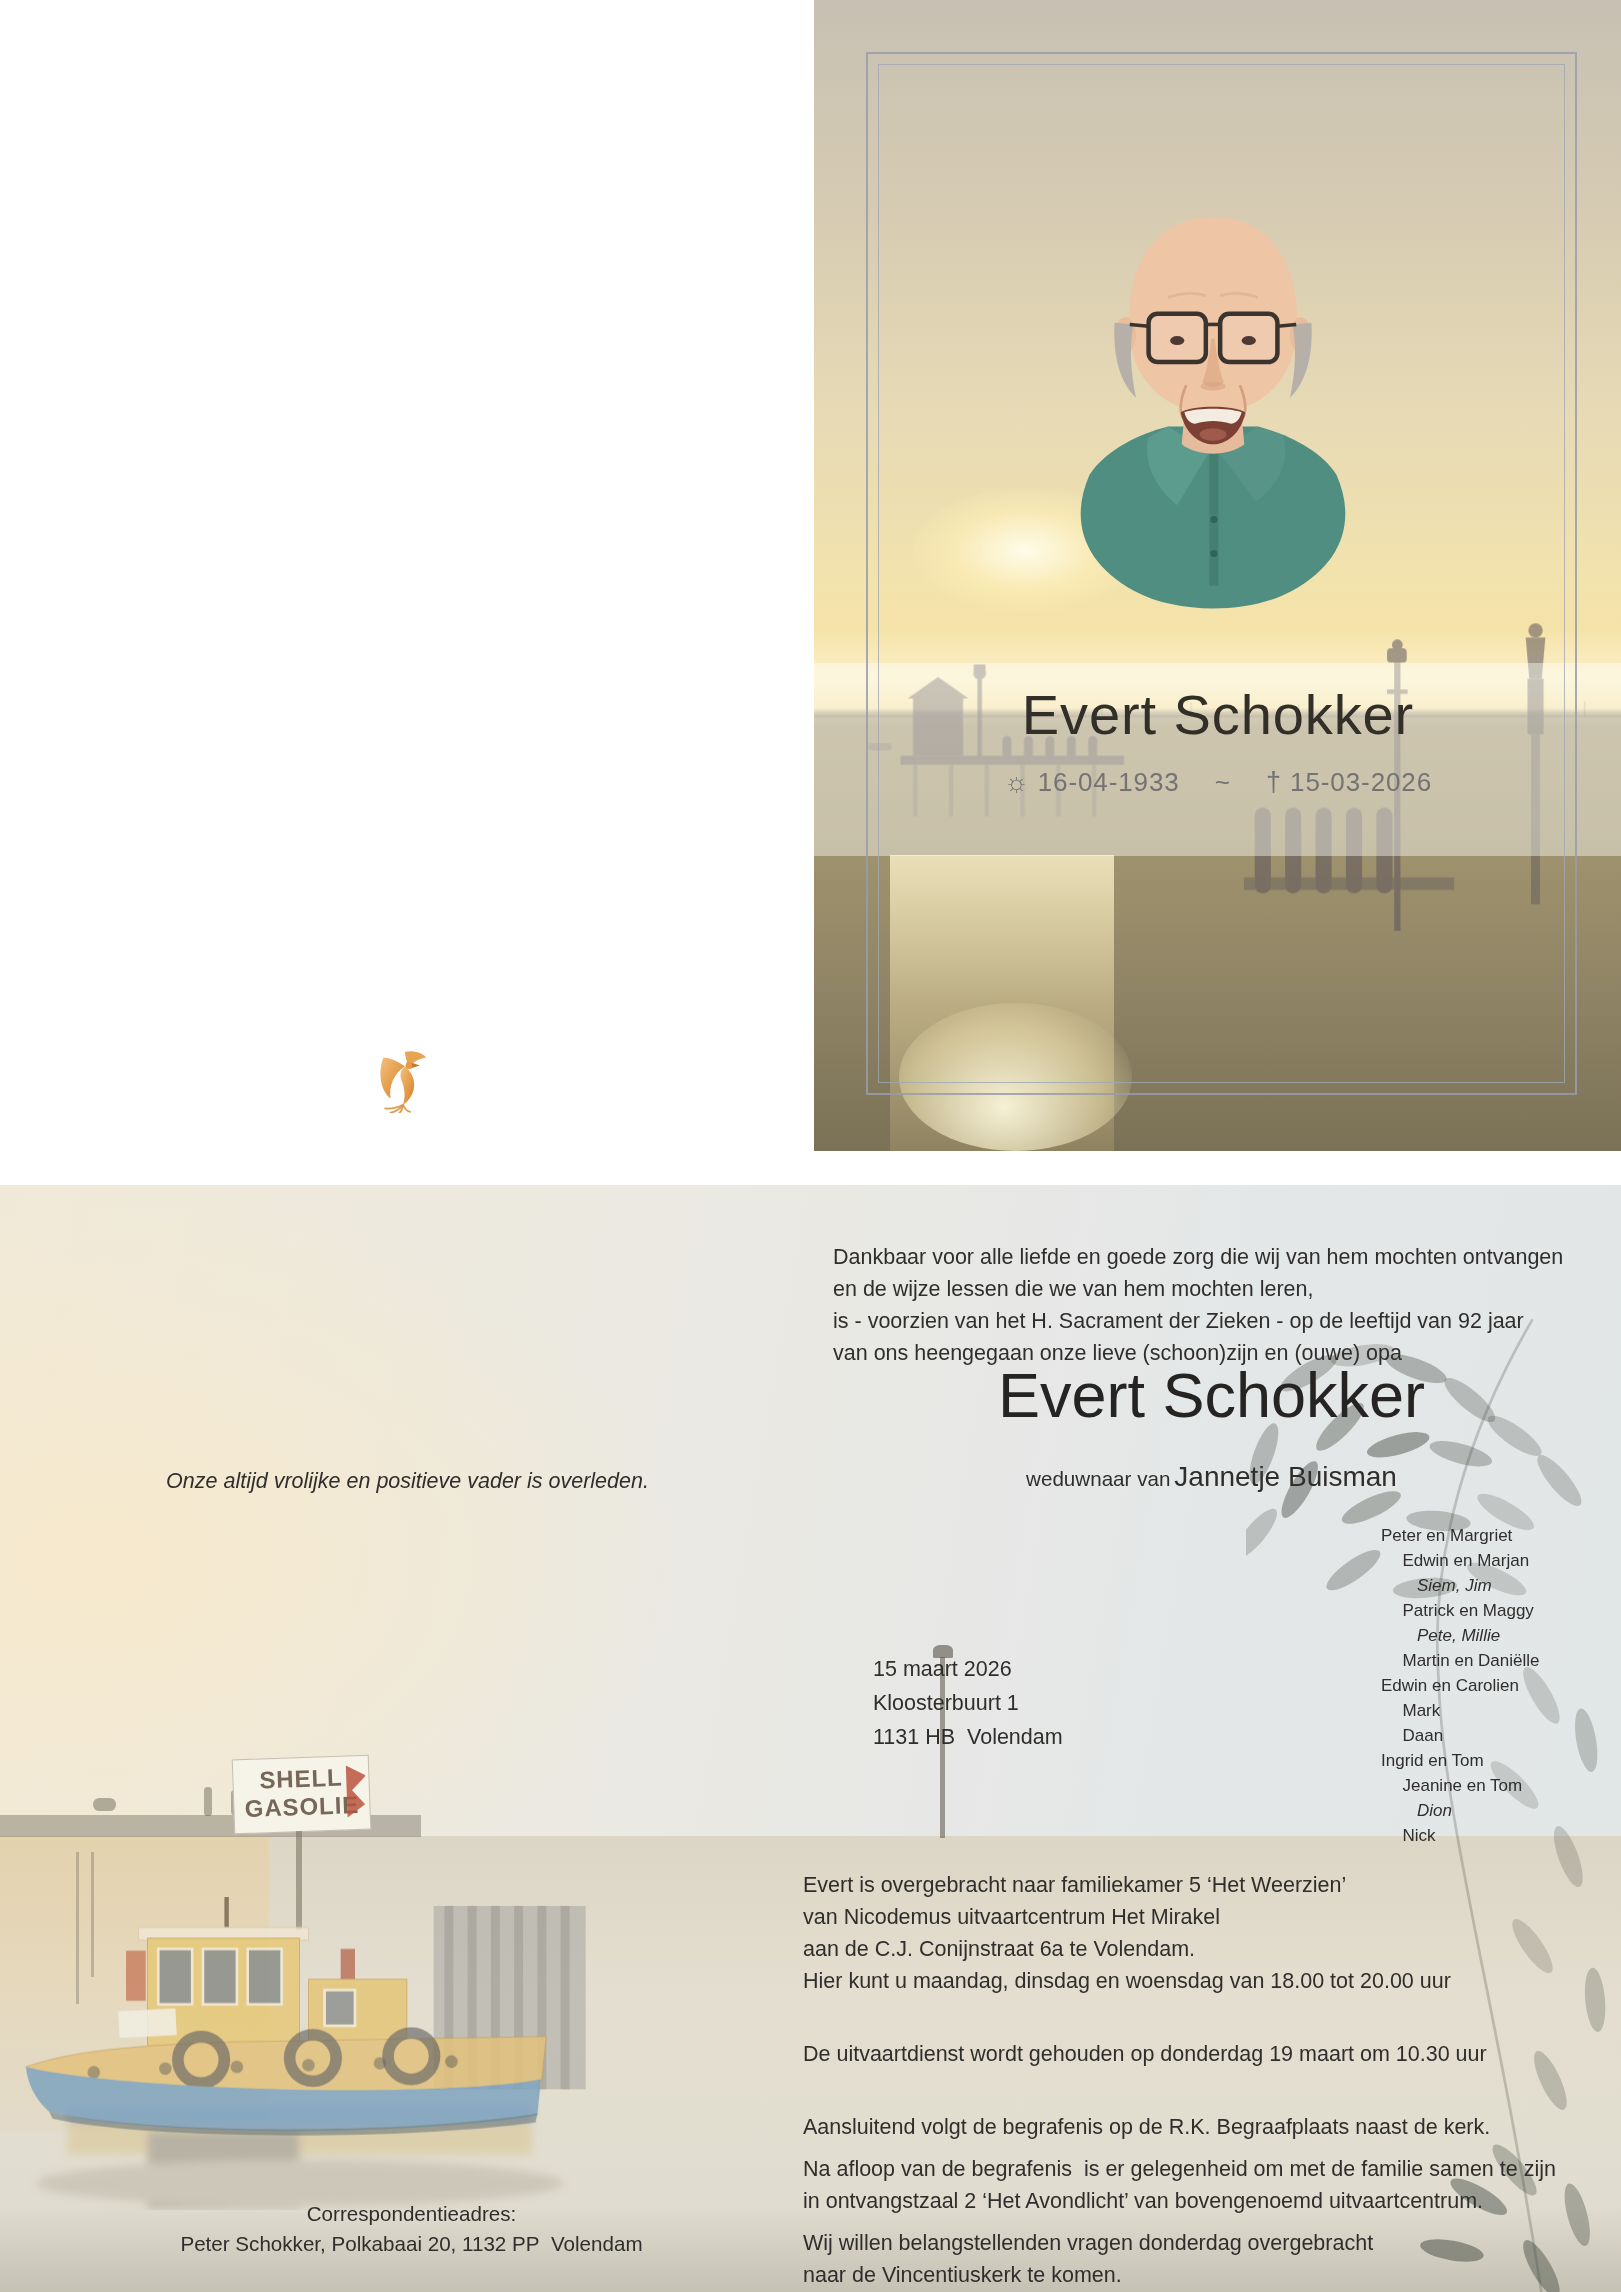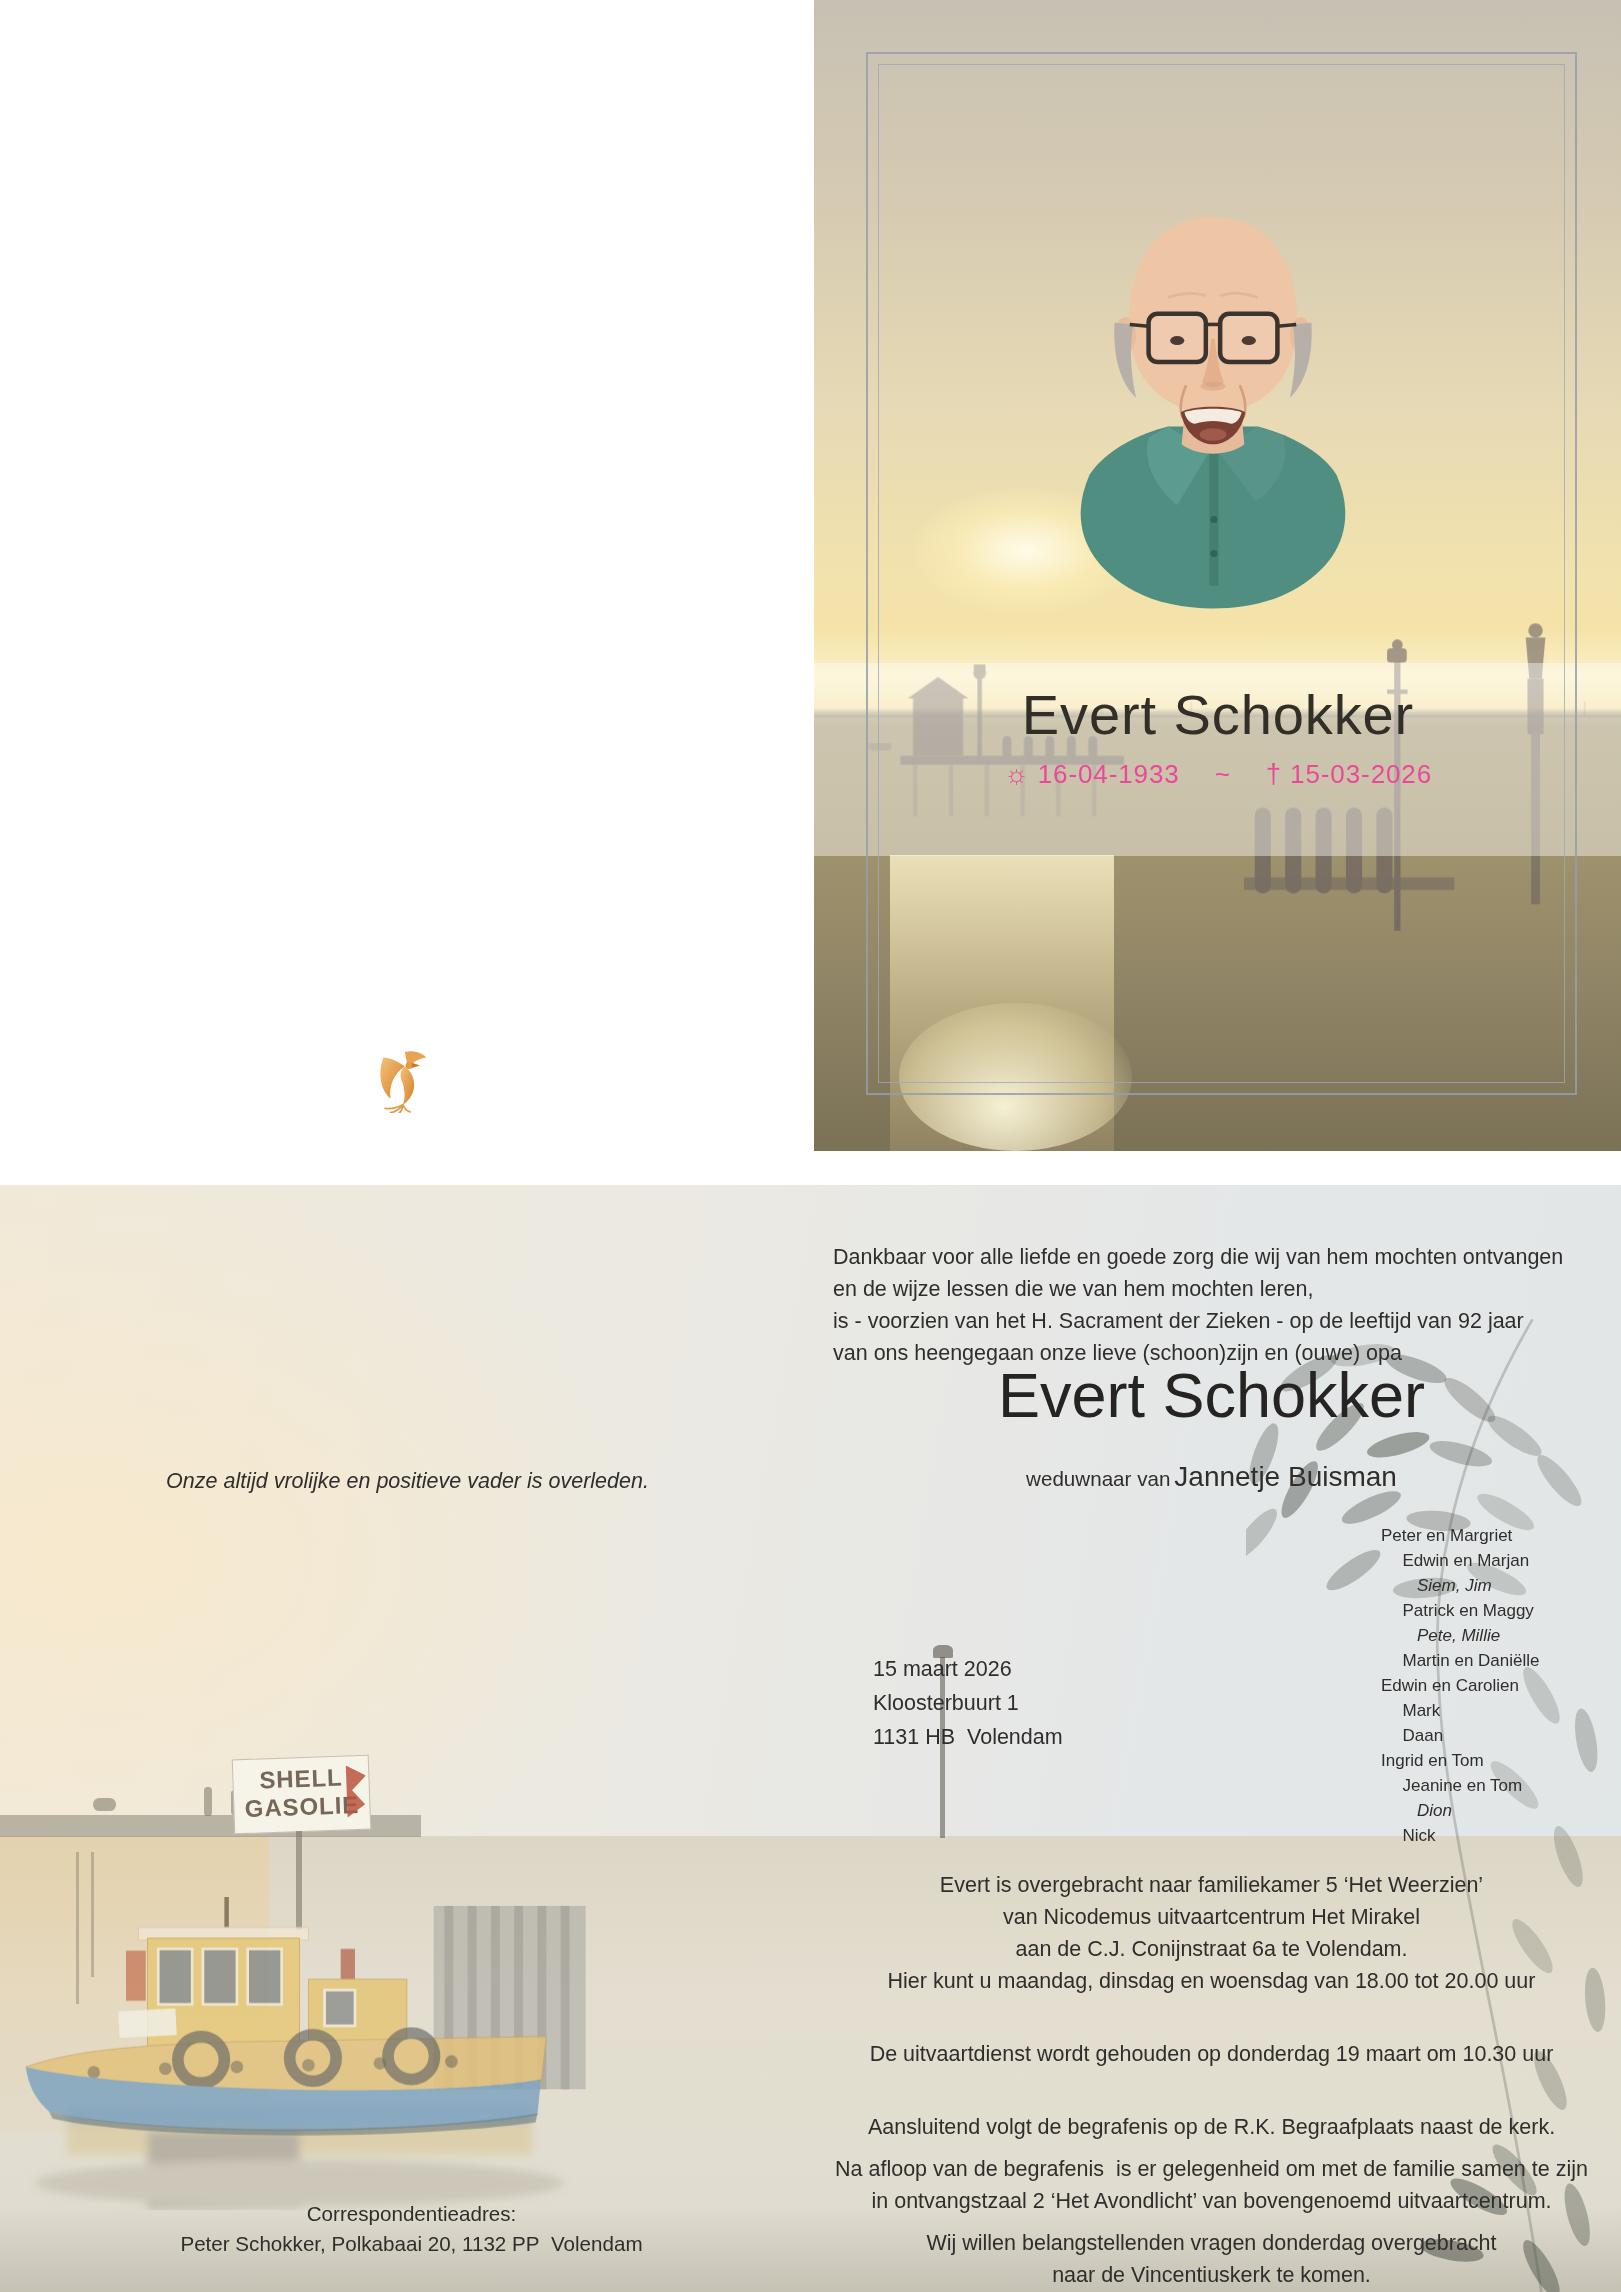--- a/index.html
+++ b/index.html
@@ -38,21 +38,21 @@
     background:linear-gradient(to bottom, rgba(255,255,250,0), rgba(255,255,248,0.45), rgba(255,255,248,0));}
   #cover-silhouettes{left:0;top:609px;width:808px;height:322px;}
   #portrait{left:229px;top:190px;width:340px;height:421px;}
   .frame-outer{left:52px;top:52px;right:45px;bottom:56px;border:2.7px solid rgba(150,158,170,0.85);}
   .frame-inner{left:64px;top:64px;right:57px;bottom:68px;border:1.8px solid rgba(160,167,178,0.8);}
   .name-band{
     left:0;top:663px;width:808px;height:193px;
     background:rgba(255,255,250,0.42);text-align:center;box-sizing:border-box;padding-top:23px;
   }
   .cover-name{font-size:56px;line-height:57px;color:#322e28;letter-spacing:0.9px;}
-  .cover-dates{margin-top:16px;font-size:26px;color:#ec4899;letter-spacing:0.9px;}
+  .cover-dates{margin-top:24px;font-size:26px;color:#737373;letter-spacing:0.9px;}
   .cover-dates .sym{font-size:27px;}
   .cover-dates .sep{display:inline-block;margin:0 27px;}
 
   
   #inside-panel{left:0;top:1185px;width:1622px;height:1108px;overflow:hidden;
     background:linear-gradient(100deg, #f1e9d8 0%, #ebe9e2 38%, #e4e7e8 70%, #e1e6e7 100%);}
   .ip-warm{left:0;top:0;width:681px;height:681px;
     background:radial-gradient(ellipse at 15% 55%, rgba(248,233,203,0.85) 0%, rgba(248,233,203,0) 70%);}
   .ip-water{left:0;top:651px;width:1622px;height:457px;
     background:linear-gradient(to bottom, #dcd6c6 0%, #e3decf 35%, #e1ddd0 70%, #dddacd 100%);}
@@ -83,21 +83,21 @@
   .big-name{left:833px;top:176px;width:757px;text-align:center;font-size:63px;line-height:68px;color:#262422;}
   .widow-line{left:833px;top:276px;width:757px;text-align:center;}
   .widow-prefix{font-size:20.6px;}
   .widow-name{font-size:28px;}
   .quote{left:139px;top:177px;width:537px;text-align:center;font-style:italic;font-size:21.5px;line-height:29px;}
   .quote-footer{left:94px;top:284px;width:627px;text-align:center;font-style:italic;font-size:21.5px;}
   .date-place{left:873px;top:467px;font-size:21.5px;line-height:34px;}
   .family{left:1381px;top:338px;font-size:17px;line-height:25px;}
   .family .ind1{padding-left:21.5px;}
   .family .ind2{padding-left:36px;font-style:italic;}
-  .para{left:833px;width:757px;text-align:center;font-size:21.5px;line-height:32px;}
+  .para{left:803px;width:757px;text-align:left;font-size:21.5px;line-height:32px;}
   .p0{top:684px;} .p1{top:780px;} .p2{top:853px;} .p3{top:926px;} .p4{top:968px;} .p5{top:1042px;}
   .correspondence{left:143px;top:1014px;width:537px;text-align:center;font-size:20.6px;line-height:29.6px;}
 </style>
 </head>
 <body>
 
 <div id="back-cover" class="abs">
   <svg id="phoenix" class="abs" viewBox="0 0 56 70">
     <defs>
       <linearGradient id="pg" x1="0" y1="0" x2="1" y2="1">

